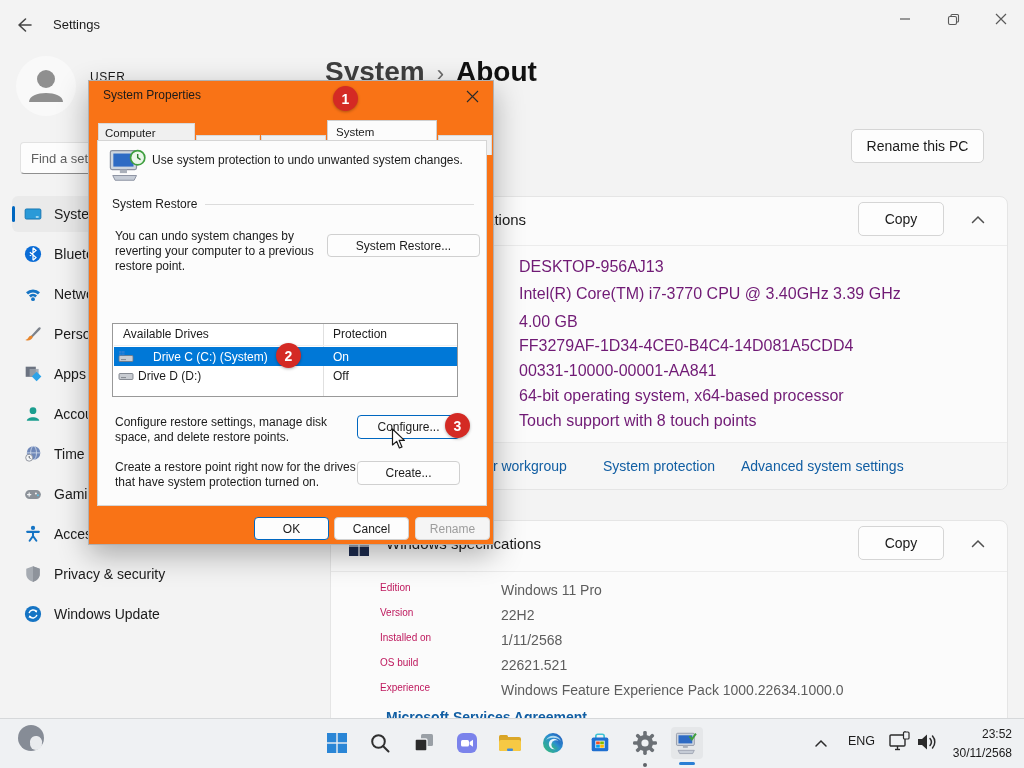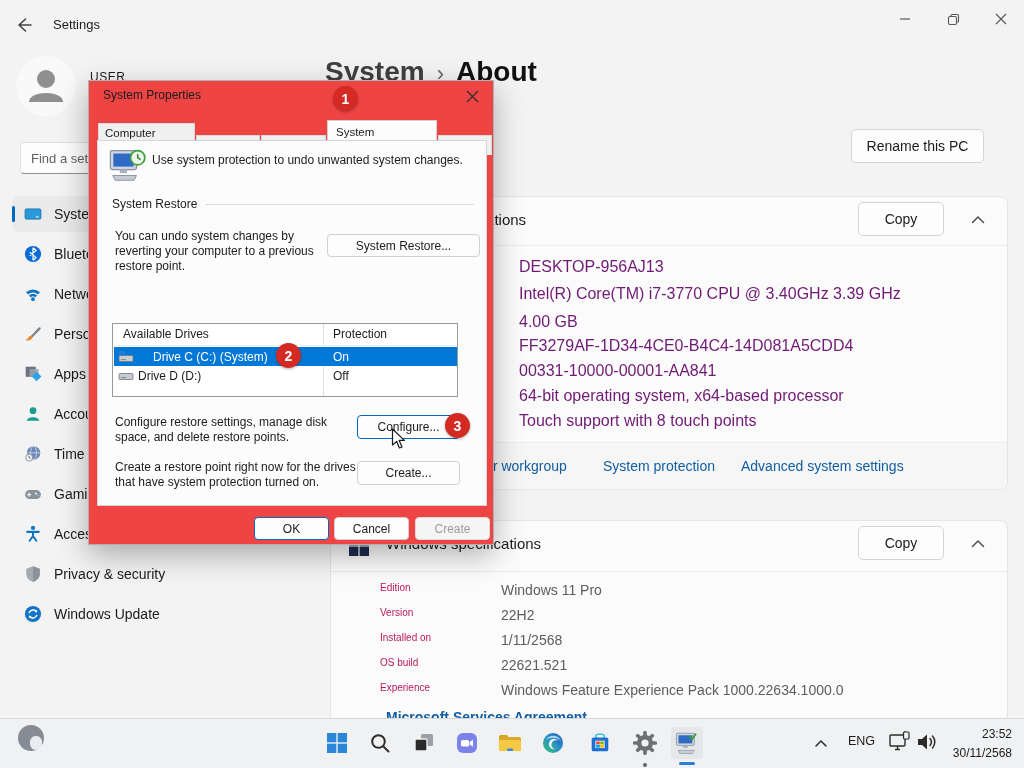--- a/index.html
+++ b/index.html
@@ -46,21 +46,21 @@
   .chev-up { width:22px; height:22px; display:flex; align-items:center; justify-content:center; cursor:pointer; }
   .spec-val { position:absolute; left:188px; font-size:16px; color:#701a75; white-space:nowrap; }
   #card-device .divider { position:absolute; left:0; width:676px; height:1px; background:#ececec; }
   .links-row { position:absolute; left:0; top:245px; width:676px; height:47px; background:#f6f6f6;
     border-top:1px solid #ececec; border-radius:0 0 8px 8px; }
   .link { position:absolute; top:15px; font-size:14px; color:#115ea3; cursor:pointer; white-space:nowrap; }
   .wrow-label { position:absolute; left:49px; font-size:10px; color:#be185d; }
   .wrow-value { position:absolute; left:170px; font-size:14px; color:#5d5d5d; white-space:nowrap; }
 
   
-  #dialog { left:88px; top:80px; width:406px; height:465px; background:#ef4444; border:1px solid #b0b0b0;
+  #dialog { left:88px; top:80px; width:406px; height:465px; background:#f97316; border:1px solid #b0b0b0;
     border-radius:0; box-shadow:0 10px 28px rgba(0,0,0,.30); z-index:10; font-size:12px; color:#1b1b1b; }
   #dlg-title { left:14px; top:7px; font-size:12px; }
   #dlg-close { right:10px; top:4px; width:22px; height:22px; display:flex; align-items:center;
     justify-content:center; cursor:pointer; color:#2b2b2b; font-size:14px; }
   .tabstrip { position:absolute; left:9px; top:38px; display:flex; align-items:flex-end; }
   .tab { background:#f0f0f0; border:1px solid #d9d9d9; border-bottom:none; padding:3px 6px 4px;
     font-size:11.5px; margin-right:1px; cursor:pointer; }
   .tab.active { background:#fcfcfc; padding:5px 8px 6px; position:relative; top:1px; border-color:#d0d0d0; }
   #dlg-page { position:absolute; left:8px; top:59px; width:390px; height:366px; background:#fcfcfc;
     border:1px solid #d5d5d5; }
@@ -349,21 +349,21 @@
         <span class="dp">Off</span>
       </div>
     </div>
     <div class="dlg-text" style="left:17px; top:274px; width:238px;">Configure restore settings, manage disk space, and delete restore points.</div>
     <button class="dlg-btn focus" style="left:259px; top:274px; width:103px; height:24px;">Configure...</button>
     <div class="dlg-text" style="left:17px; top:319px; width:245px;">Create a restore point right now for the drives that have system protection turned on.</div>
     <button class="dlg-btn" style="left:259px; top:320px; width:103px; height:24px;">Create...</button>
   </div>
   <button class="dlg-btn focus" style="left:165px; top:436px; width:75px; height:23px;">OK</button>
   <button class="dlg-btn" style="left:245px; top:436px; width:75px; height:23px;">Cancel</button>
-  <button class="dlg-btn disabled" style="left:326px; top:436px; width:75px; height:23px;">Create</button>
+  <button class="dlg-btn disabled" style="left:326px; top:436px; width:75px; height:23px;">Rename</button>
 </div>
 
 <div class="badge" style="left:333px; top:86px;">1</div>
 <div class="badge" style="left:276px; top:343px;">2</div>
 <div class="badge" style="left:445px; top:413px;">3</div>
 <div class="abs" id="cursor" style="left:391px; top:428px;">
   <svg width="16" height="22" viewBox="0 0 16 22">
       <path d="M1.5 1 L1.5 17 L5.7 13.4 L8.4 20 L11 18.9 L8.2 12.4 L13.4 12.4 Z" fill="#fff" stroke="#1b1b1b" stroke-width="1.2" stroke-linejoin="round"></path>
     </svg>
 </div>

